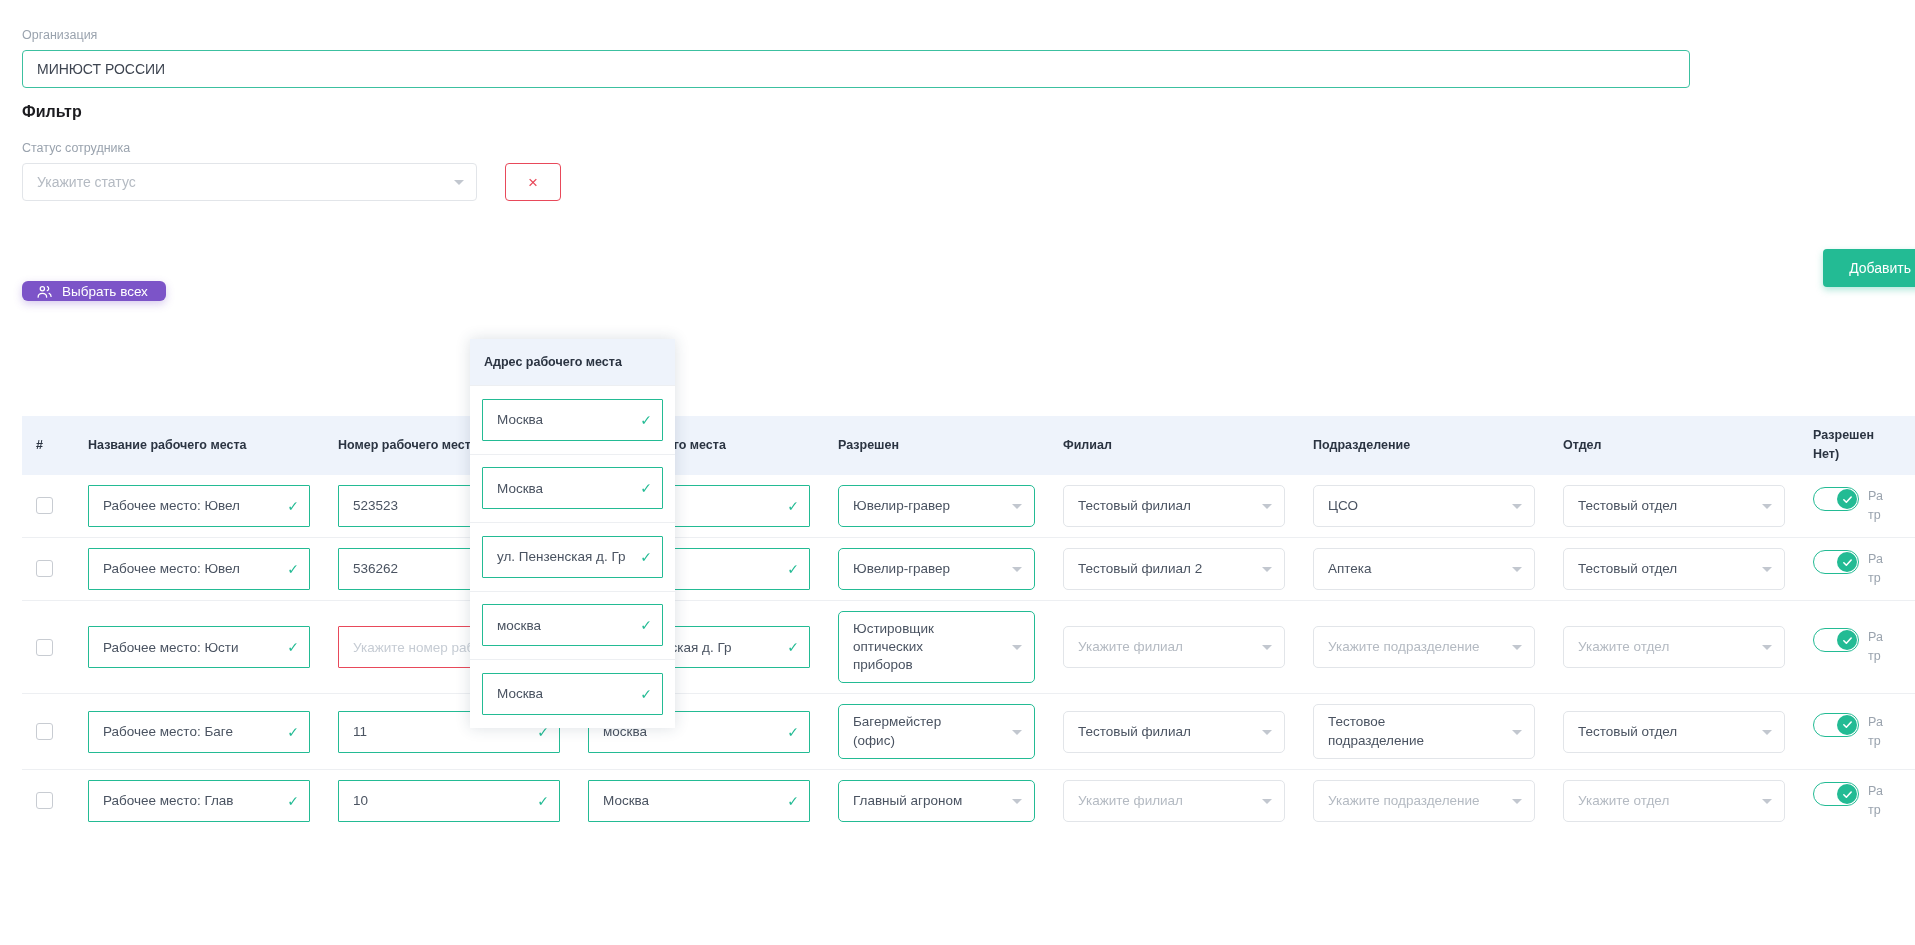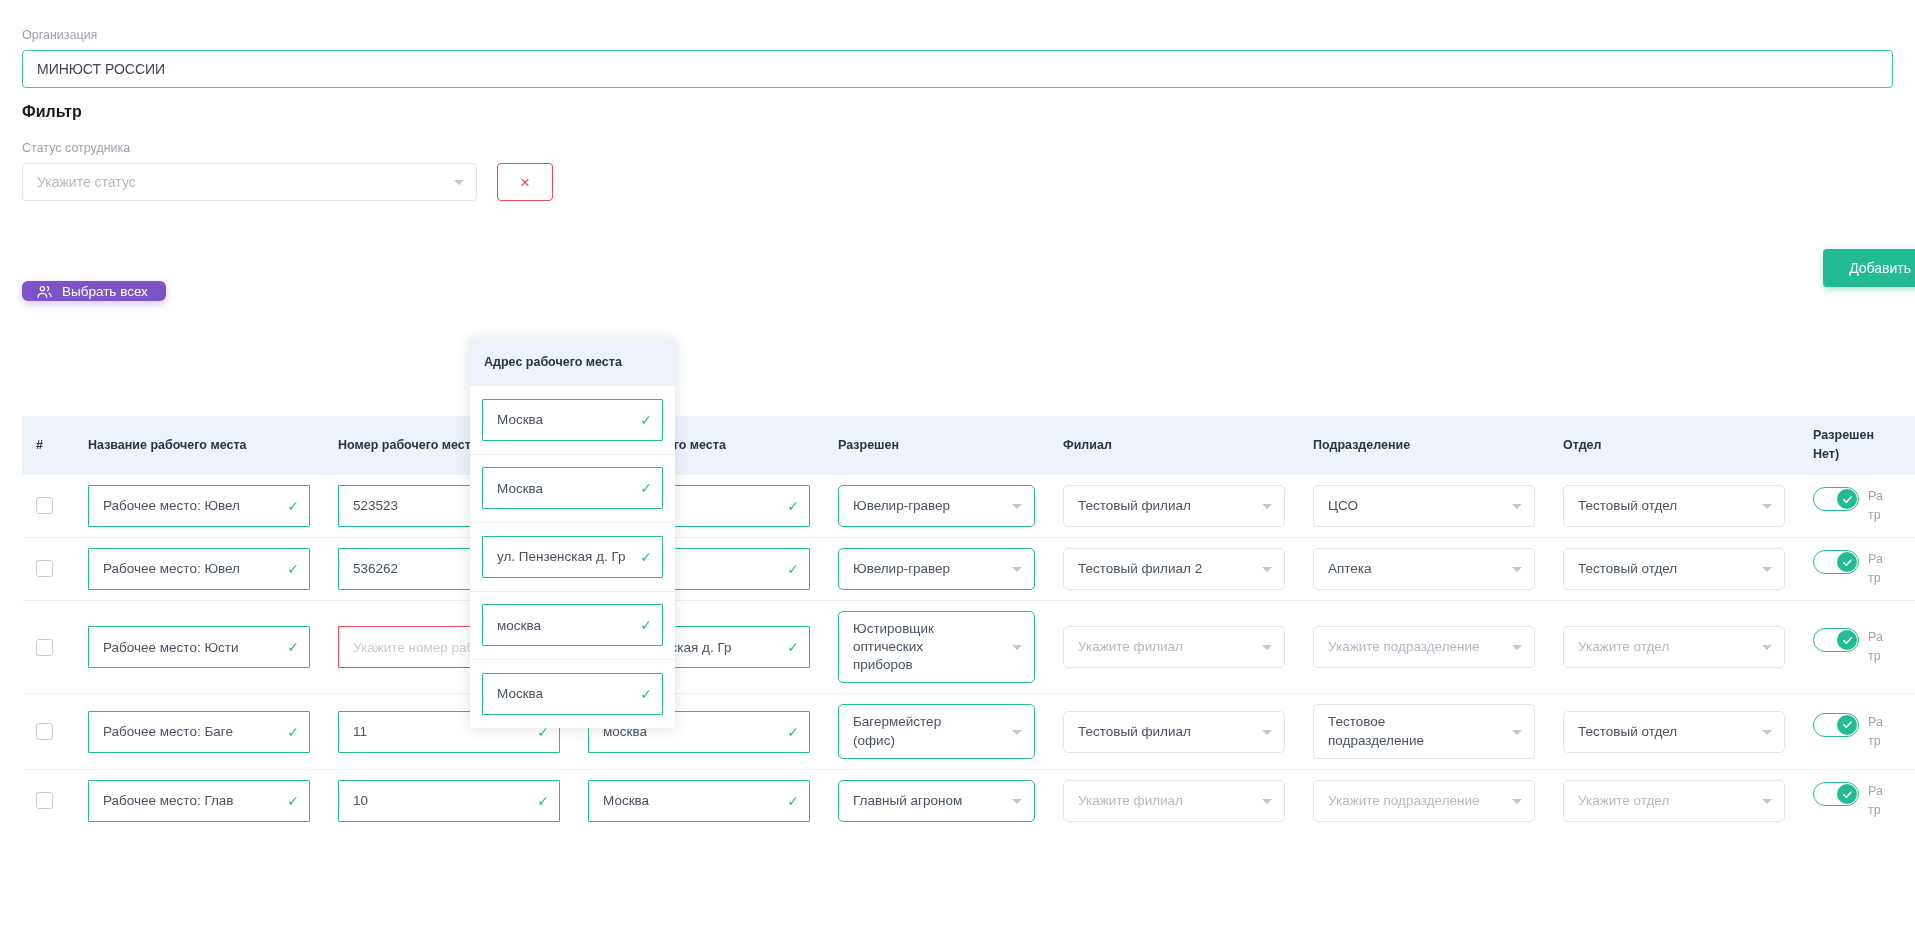--- a/index.html
+++ b/index.html
@@ -19,36 +19,36 @@
     display: flex; align-items: center;
     padding-left: 22px;
     border-bottom: 1px solid #e8eaed;
   }
   .page-title { font-size: 17px; font-weight: bold; color: #1b1b1f; letter-spacing: .1px; }
 
   
   .org-block { padding: 28px 22px 1px 22px; }
   .field-label { font-size: 12.5px; color: #9aa3ae; margin-bottom: 8px; }
   .org-input {
-    height: 38px; width: 1871px;
+    height: 38px; width: 1668px;
     border: 1px solid #3cc0a0; border-radius: 4px;
     display: flex; align-items: center;
     padding: 0 14px;
     font-size: 14px; color: #3d4450;
     background:#fff;
   }
 
   .section-title {
     font-size: 16px; font-weight: bold; color:#1b1b1f;
     margin: 14px 16px 0 22px;
   }
 
   
   .filter-block { padding: 20px 22px 0 22px; }
-  .filter-row { display: flex; align-items: flex-start; gap: 20px; }
+  .filter-row { display: flex; align-items: flex-start; gap: 28px; }
   .select-box {
     position: relative;
     height: 38px; width: 455px;
     border: 1px solid #e2e5e9; border-radius: 4px;
     display: flex; align-items: center;
     padding: 0 30px 0 14px;
     font-size: 14px; color: #b4bac2; background: #fff;
   }
   .caret {
     position: absolute; right: 12px; top: 50%;

